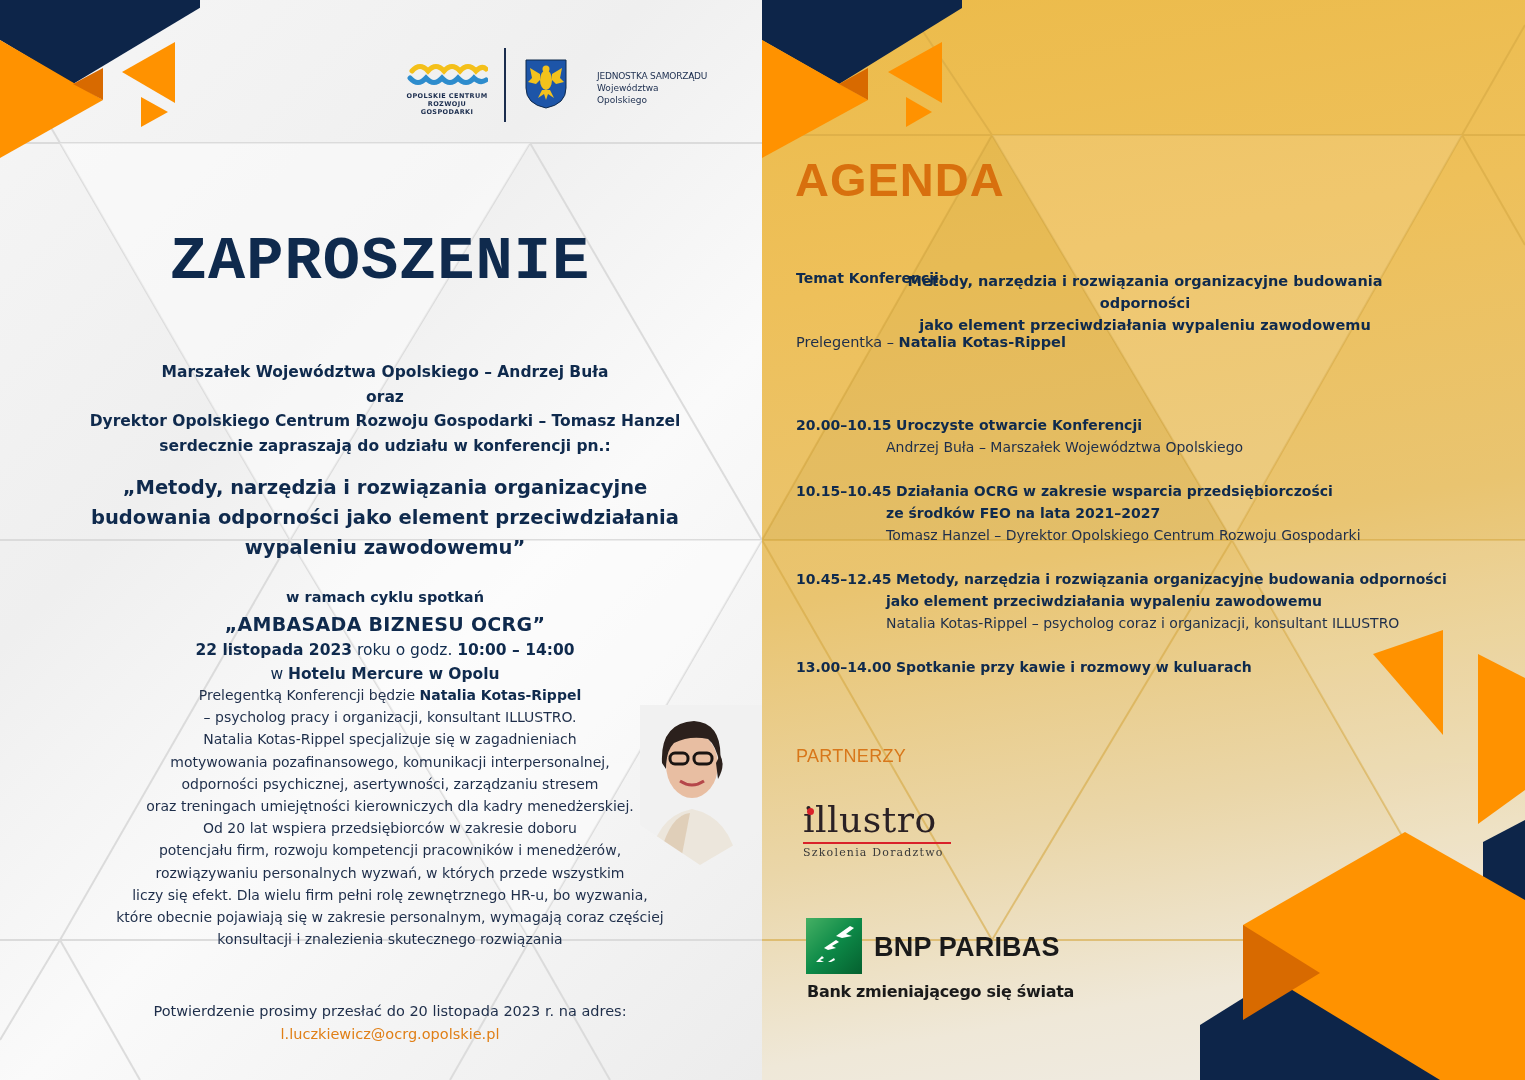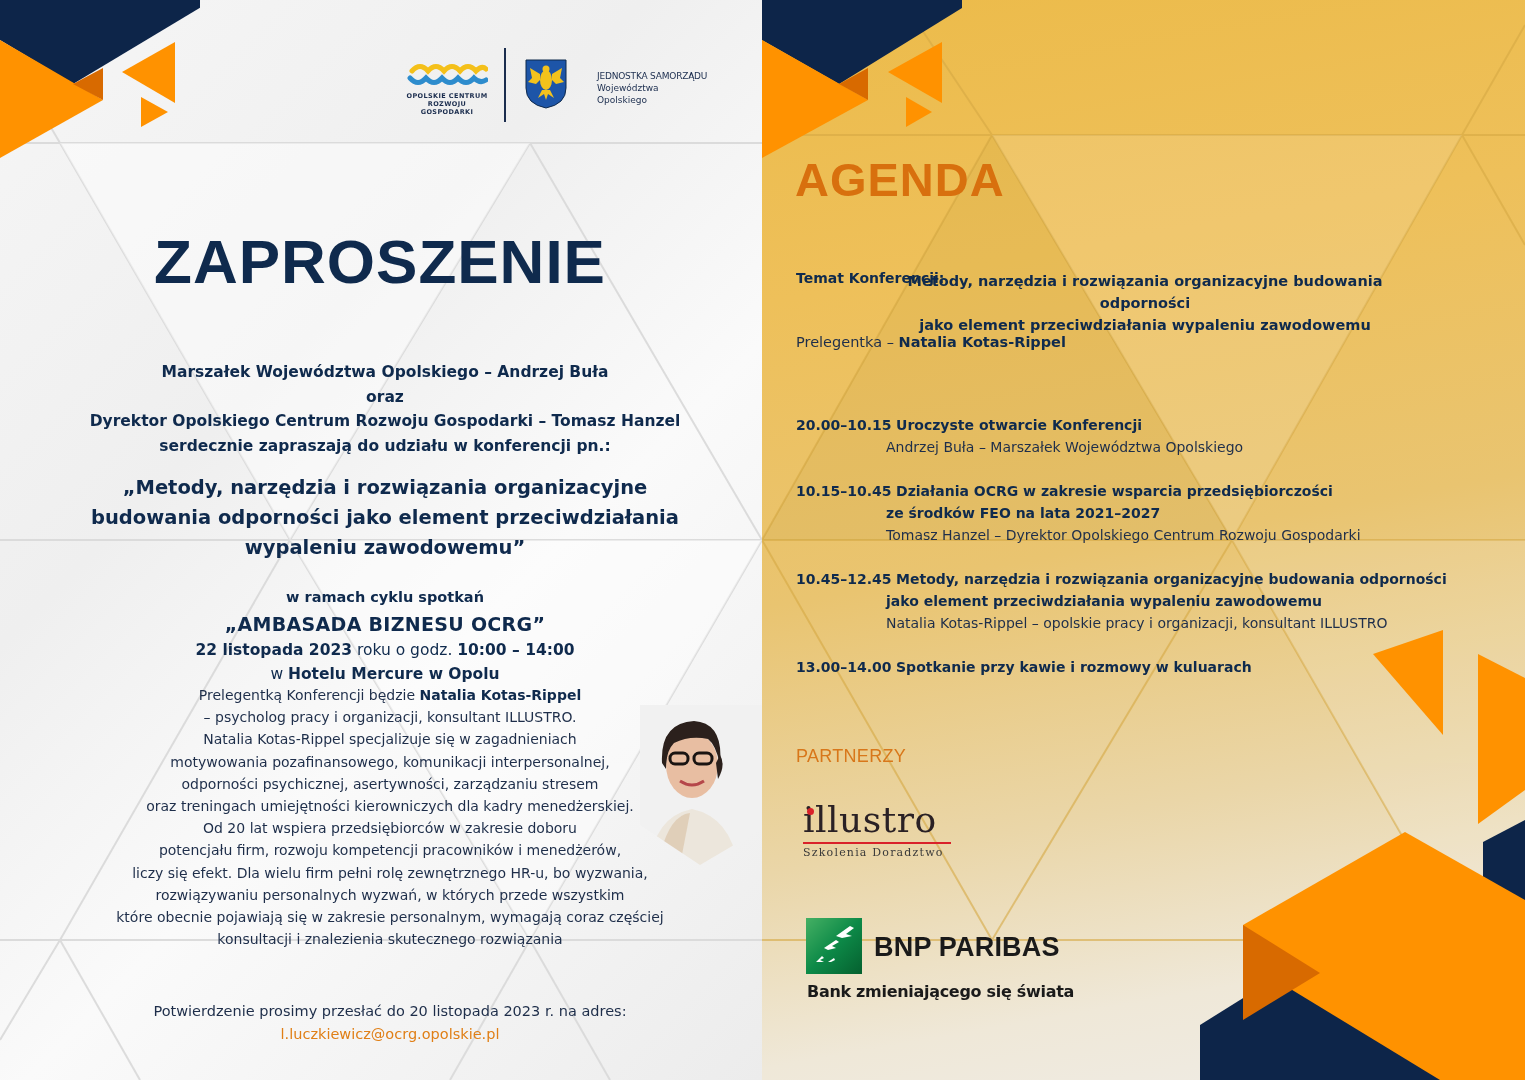--- a/index.html
+++ b/index.html
@@ -30,21 +30,21 @@
   .crest { position: absolute; left: 124px; top: 10px; width: 44px; height: 52px; }
   .js-caption { position: absolute; left: 197px; top: 22px; font-size: 9px; line-height: 12px; color: #1b2d4e; }
   .js-caption .l1 { letter-spacing: -0.2px; }
 
   .ambasada {
     position: absolute; left: 400px; top: 128px; width: 300px;
     font-family: "Liberation Sans", sans-serif; font-size: 25px; letter-spacing: 1.2px; color: #1d3a61;
   }
   .zaproszenie {
     position: absolute; left: 100px; top: 226px; width: 560px; text-align: center;
-    font-family: Liberation Sans, sans-serif; font-weight: bold; font-size: 62px; letter-spacing: 1px; color: #0f2a4d;
+    font-family: Liberation Mono, monospace; font-weight: bold; font-size: 62px; letter-spacing: 1px; color: #0f2a4d;
   }
 
   .center-block { position: absolute; left: 80px; width: 610px; text-align: center; color: #0f2a4d; }
   .hosts { top: 360px; font-size: 15.5px; font-weight: bold; line-height: 24.5px; }
   .title-quote { top: 473px; font-size: 19.5px; font-weight: bold; line-height: 30px; }
   .cycle { top: 585px; font-size: 14.5px; line-height: 24.5px; }
   .cycle .b { font-weight: bold; }
   .cycle .big { font-size: 19px; font-weight: bold; line-height: 28px; letter-spacing: 0.3px; }
   .cycle .date { font-size: 15.5px; }
 
@@ -184,22 +184,22 @@
 
   <div class="bio">
     <div><span>Prelegentką Konferencji będzie </span><b>Natalia Kotas-Rippel</b></div>
     <div>– psycholog pracy i organizacji, konsultant ILLUSTRO.</div>
     <div>Natalia Kotas-Rippel specjalizuje się  w zagadnieniach</div>
     <div>motywowania pozafinansowego, komunikacji interpersonalnej,</div>
     <div>odporności psychicznej, asertywności, zarządzaniu stresem</div>
     <div>oraz treningach umiejętności kierowniczych dla kadry menedżerskiej.</div>
     <div>Od 20 lat wspiera przedsiębiorców w zakresie doboru</div>
     <div>potencjału firm, rozwoju kompetencji pracowników i menedżerów,</div>
+    <div>rozwiązywaniu personalnych wyzwań, w których przede wszystkim</div>
     <div>liczy się efekt. Dla wielu firm pełni rolę zewnętrznego HR-u, bo wyzwania,</div>
-    <div>rozwiązywaniu personalnych wyzwań, w których przede wszystkim</div>
     <div>które obecnie pojawiają się w zakresie personalnym, wymagają coraz częściej</div>
     <div>konsultacji i znalezienia skutecznego rozwiązania</div>
   </div>
 
   <svg class="photo" viewBox="0 0 148 160">
     <defs>
       <clipPath id="photoClip">
           <polygon points="20,0 148,0 148,120 80,160 20,120"></polygon>
         </clipPath>
     </defs>
@@ -282,21 +282,21 @@
 
   <div class="agenda-item" style="left:34px;top:480px">
     <div><span class="time">10.15–10.45</span> <span class="ttl">Działania OCRG w zakresie wsparcia przedsiębiorczości</span></div>
     <div class="indent ttl">ze środków FEO na lata 2021–2027</div>
     <div class="indent who">Tomasz Hanzel – Dyrektor Opolskiego Centrum Rozwoju Gospodarki</div>
   </div>
 
   <div class="agenda-item" style="left:34px;top:568px">
     <div><span class="time">10.45–12.45</span> <span class="ttl">Metody, narzędzia i rozwiązania organizacyjne budowania odporności</span></div>
     <div class="indent ttl">jako element przeciwdziałania wypaleniu zawodowemu</div>
-    <div class="indent who">Natalia Kotas-Rippel – opolskie pracy i organizacji, konsultant ILLUSTRO</div>
+    <div class="indent who">Natalia Kotas-Rippel – psycholog coraz i organizacji, konsultant ILLUSTRO</div>
   </div>
 
   <div class="agenda-item" style="left:34px;top:656px">
     <div><span class="time">13.00–14.00</span> <span class="ttl">Spotkanie przy kawie i rozmowy w kuluarach</span></div>
   </div>
 
   <div class="partners-label" style="left:34px">PARTNERZY</div>
 
   <div class="illustro" style="left:41px">
     <div class="illustro-word">

